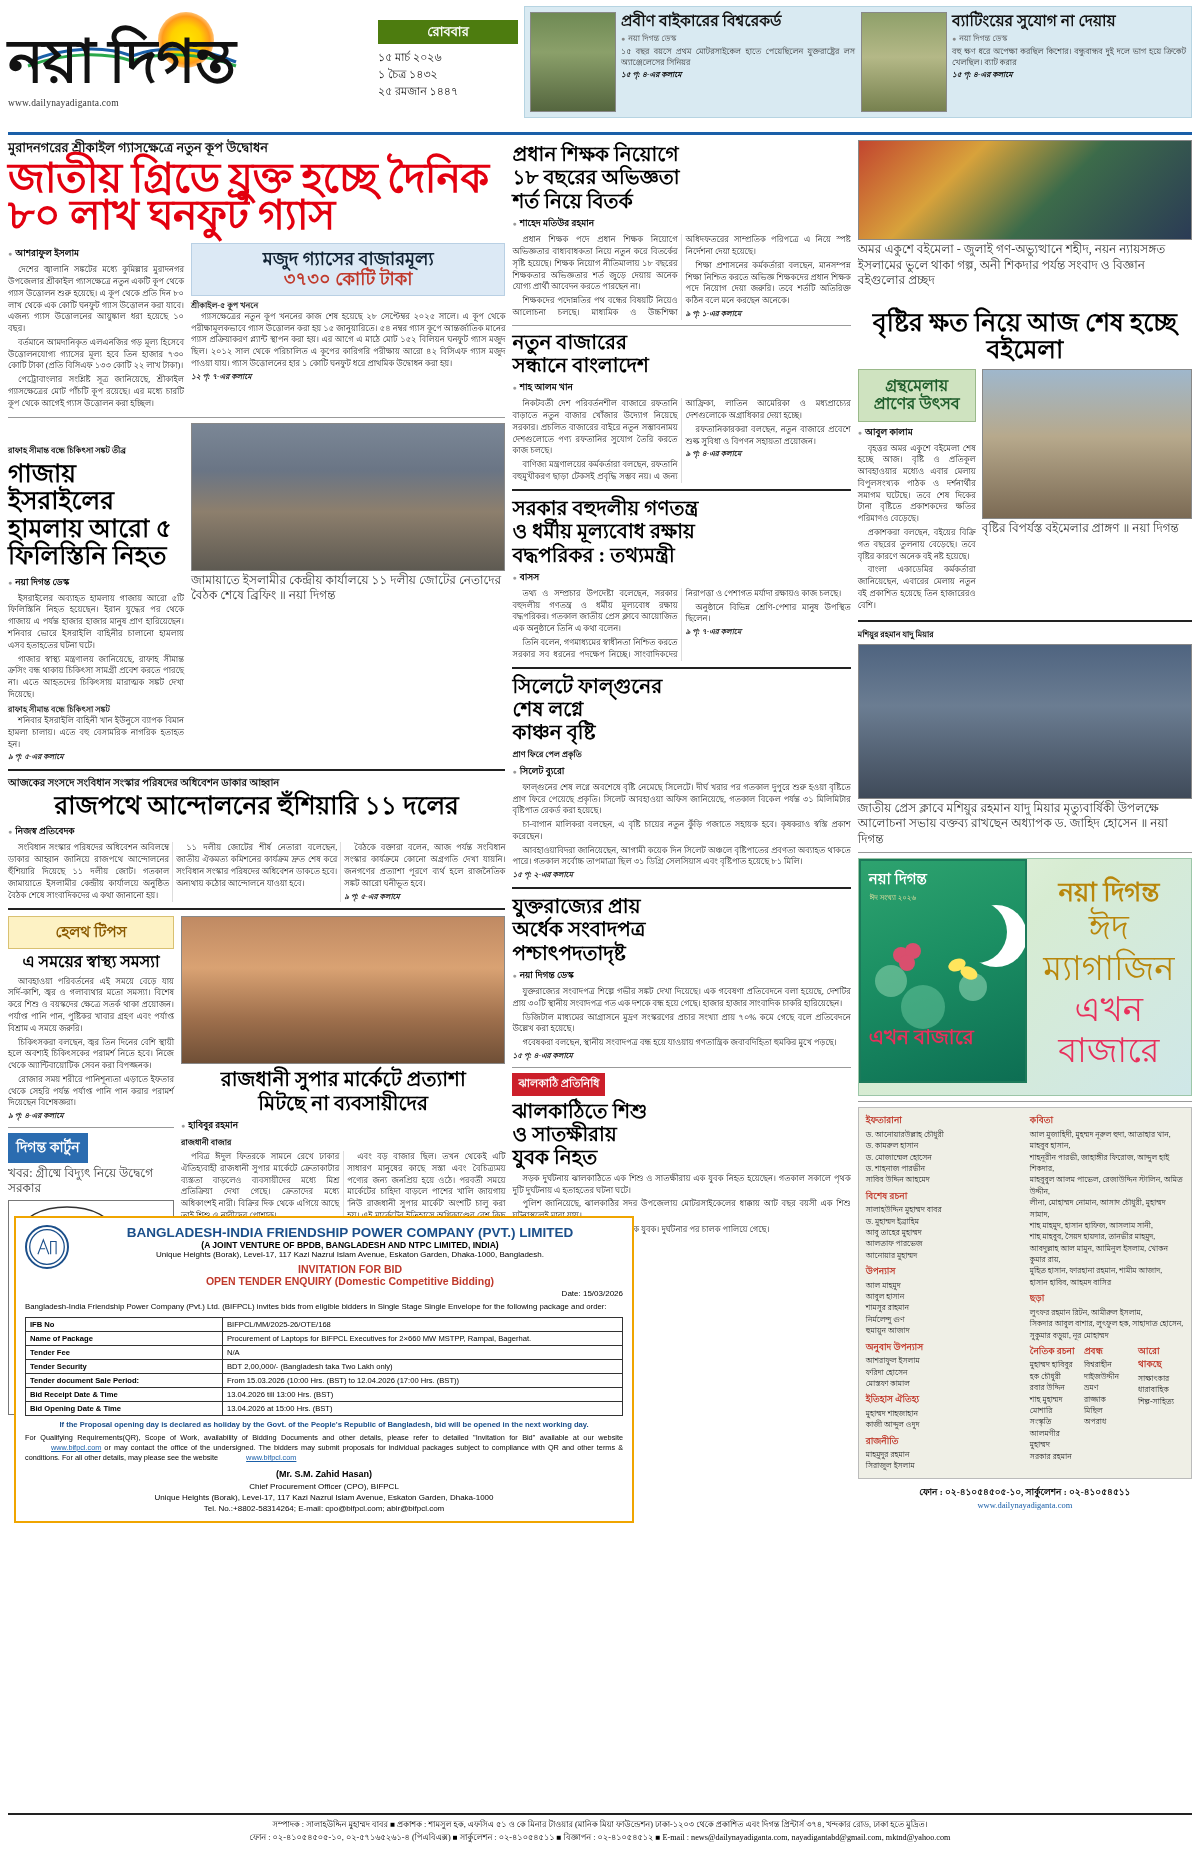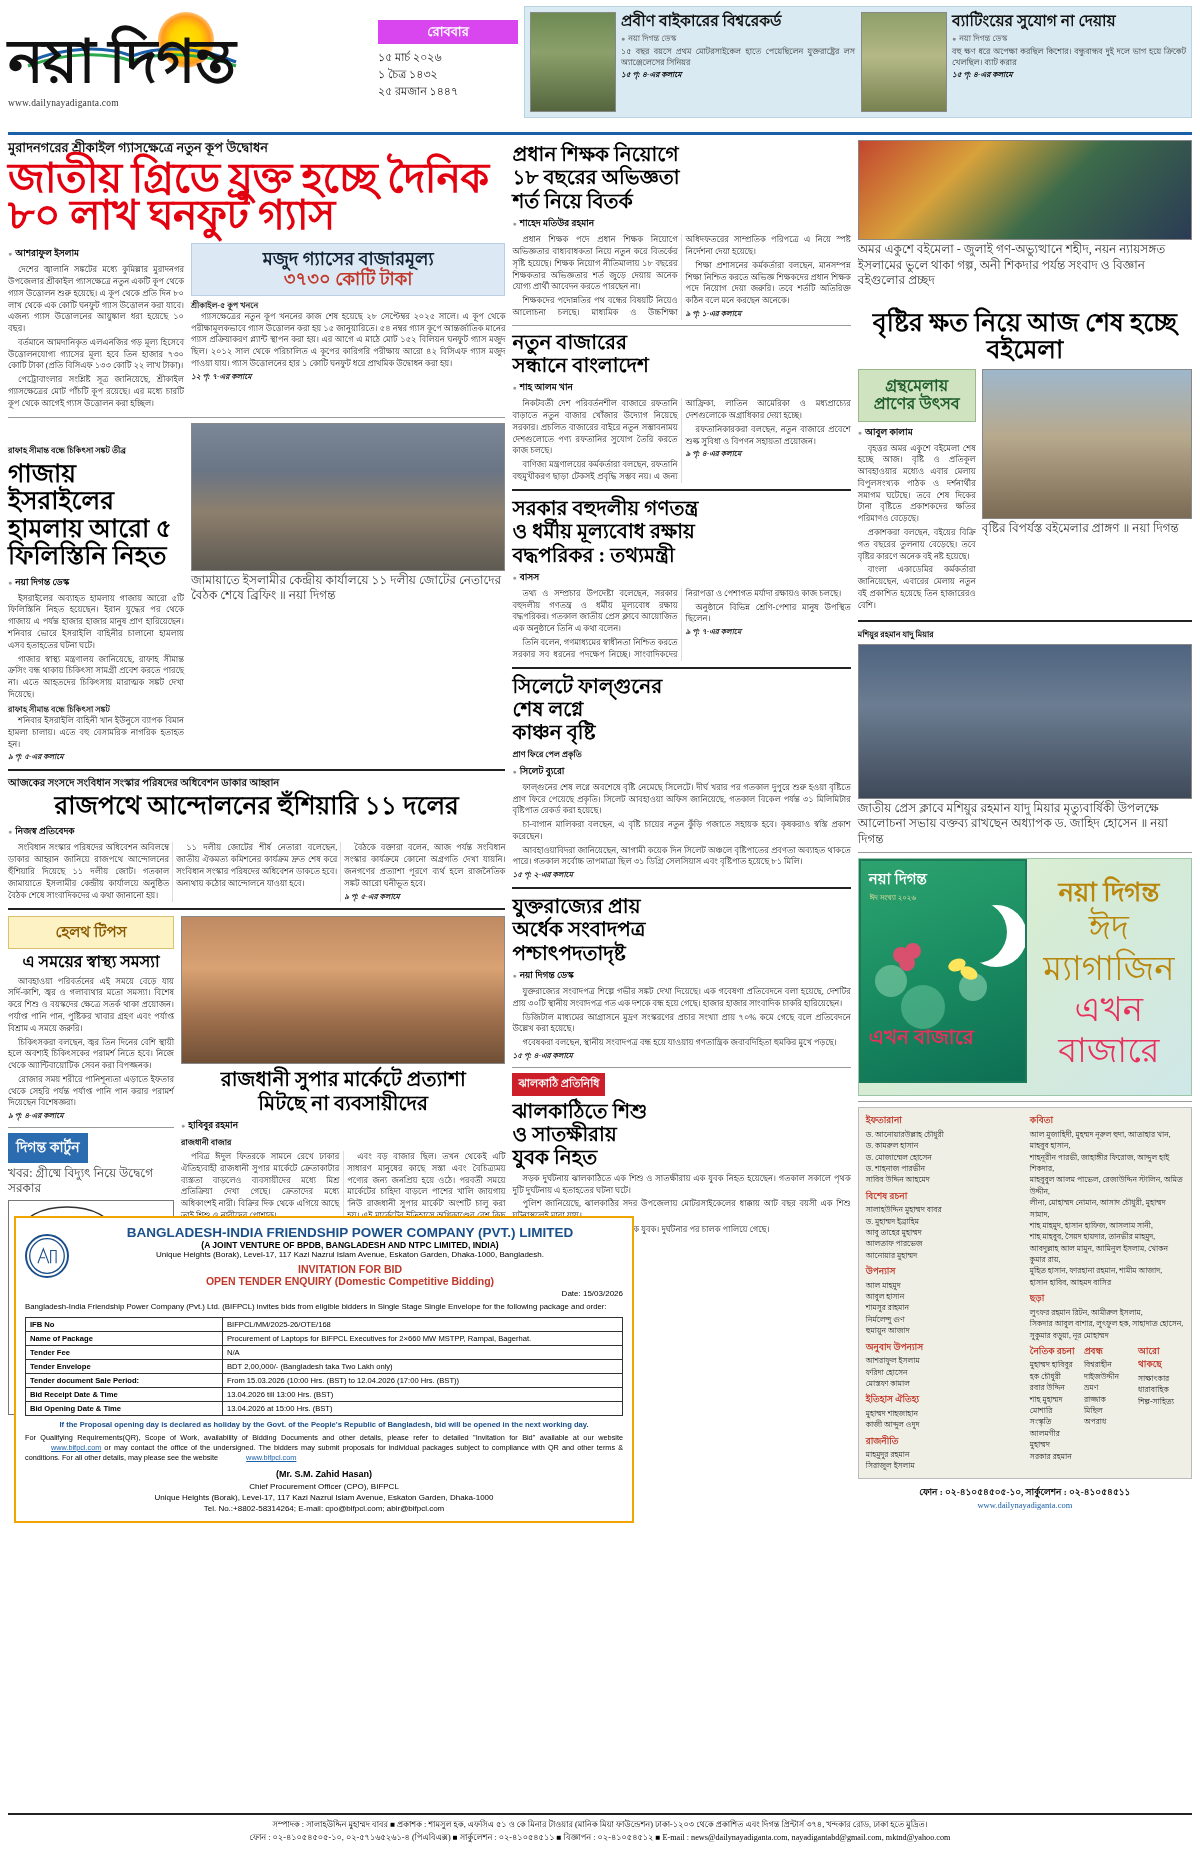--- a/index.html
+++ b/index.html
@@ -24,21 +24,21 @@
   .logo-swoosh { position: absolute; left: 18px; top: 38px; width: 215px; height: 26px; }
   .logo-text {
     font-family: "Liberation Serif", serif; font-size: 60px; font-weight: bold;
     letter-spacing: -1px; line-height: 1; margin-top: 18px; color: #111;
     position: relative; z-index: 3;
   }
   .logo-url { font-size: 9.5px; color: #333; margin-top: 6px; letter-spacing: .2px; }
 
   .datebox { width: 140px; padding-top: 14px; font-size: 11px; line-height: 1.55; }
   .weekday {
-    background: #d946ef; color: #fff; text-align: center;
+    background: #4d7c0f; color: #fff; text-align: center;
     font-size: 13px; font-weight: bold; padding: 2px 0; margin-bottom: 5px;
   }
   .dline { color: #111; }
 
   .teasers { flex: 1; display: flex; background: #d9eaf2; border: 1px solid #b6d4e2; margin-left: 6px; padding: 5px; gap: 6px; height: 112px; }
   .teaser { flex: 1; display: flex; gap: 5px; }
   .teaser-img { width: 86px; height: 100px; flex-shrink: 0; border: 1px solid #9bb; }
   .teaser-body { flex: 1; min-width: 0; }
   .teaser-head { font-size: 15.5px; font-weight: bold; line-height: 1.12; color: #111; }
   .teaser-desk { font-size: 8px; color: #444; margin: 3px 0 2px; }
@@ -129,21 +129,21 @@
   .idx-wrap { background:#efefe6; border:1px solid #bbb; padding:6px 7px; display:flex; gap:10px; }
   .idx-col { flex:1; font-size:7.6px; line-height:1.5; }
   .idx-h { color:#c0392b; font-weight:bold; font-size:9px; margin:4px 0 1px; }
   .idx-h.first { margin-top:0; }
   .idx-i { color:#222; }
   .idx-phone { text-align:center; font-size:9px; font-weight:bold; margin-top:6px; }
   .idx-url { text-align:center; font-size:8.5px; color:#1a5fa8; }
 
   
   .tender { border: 2px solid #f0a500; padding: 7px 9px; background: #fff; }
-  .tender-top { display:flex; gap:8px; align-items:center; }
+  .tender-top { display:flex; gap:8px; align-items:flex-start; }
   .tender-seal { width:44px; height:44px; border:2px solid #1b4f8a; border-radius:50%; flex-shrink:0; position:relative; }
   .tender-co { flex:1; text-align:center; }
   .t-name { font-size:13.5px; font-weight:bold; color:#1b4f8a; font-family:"Liberation Sans",sans-serif; }
   .t-jv   { font-size:8.5px; font-weight:bold; font-family:"Liberation Sans",sans-serif; }
   .t-addr { font-size:8px; font-family:"Liberation Sans",sans-serif; }
   .t-inv  { font-size:10.5px; font-weight:bold; color:#c0392b; font-family:"Liberation Sans",sans-serif; margin-top:4px; }
   .t-ote  { font-size:10.5px; font-weight:bold; color:#c0392b; font-family:"Liberation Sans",sans-serif; }
   .t-ref  { font-size:8px; font-family:"Liberation Sans",sans-serif; text-align:right; margin-top:2px; }
   .t-intro{ font-size:7.8px; font-family:"Liberation Sans",sans-serif; line-height:1.4; margin:4px 0 4px; }
   table.tndr { width:100%; border-collapse:collapse; font-family:"Liberation Sans",sans-serif; font-size:7.6px; }
@@ -608,21 +608,21 @@
       </tr>
       <tr>
         <td class="k">Name of Package</td>
         <td>Procurement of Laptops for BIFPCL Executives for 2×660 MW MSTPP, Rampal, Bagerhat.</td>
       </tr>
       <tr>
         <td class="k">Tender Fee</td>
         <td>N/A</td>
       </tr>
       <tr>
-        <td class="k">Tender Envelope</td>
+        <td class="k">Tender Security</td>
         <td>BDT 2,00,000/- (Bangladesh taka Two Lakh only)</td>
       </tr>
       <tr>
         <td class="k">Tender document Sale Period:</td>
         <td>From 15.03.2026 (10:00 Hrs. (BST) to 12.04.2026 (17:00 Hrs. (BST))</td>
       </tr>
       <tr>
         <td class="k">Bid Receipt Date &amp; Time</td>
         <td>13.04.2026 till 13:00 Hrs. (BST)</td>
       </tr>

